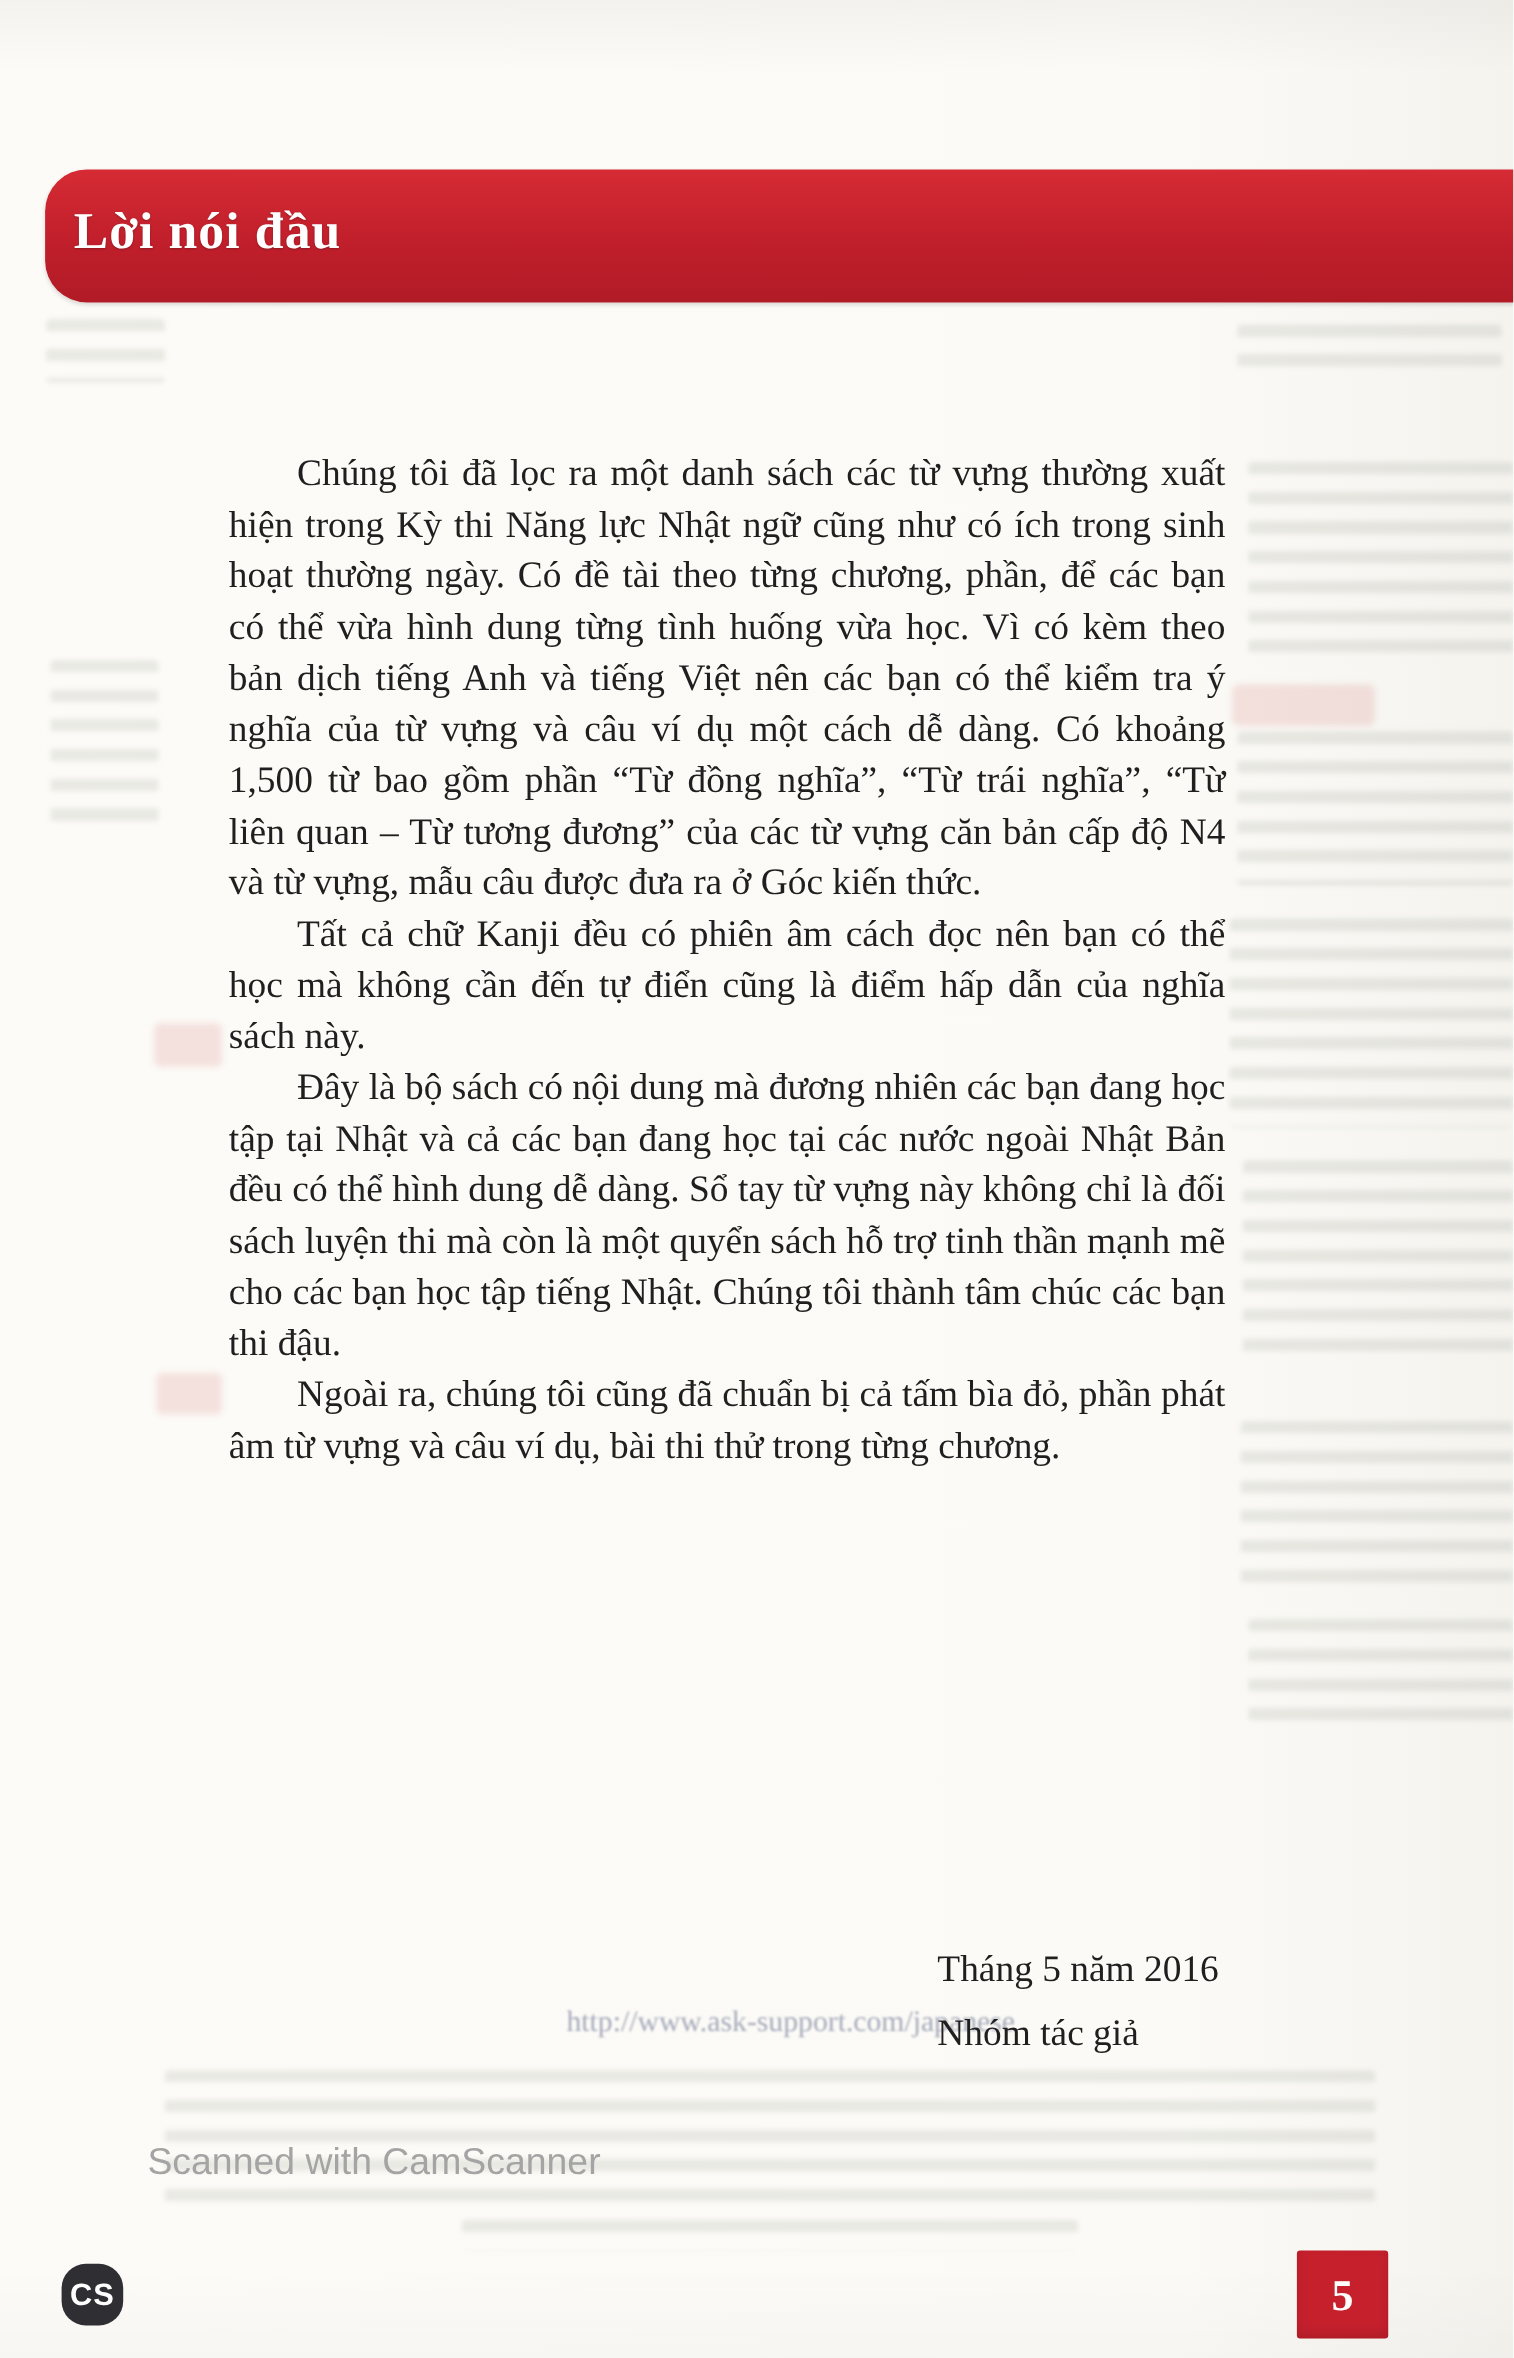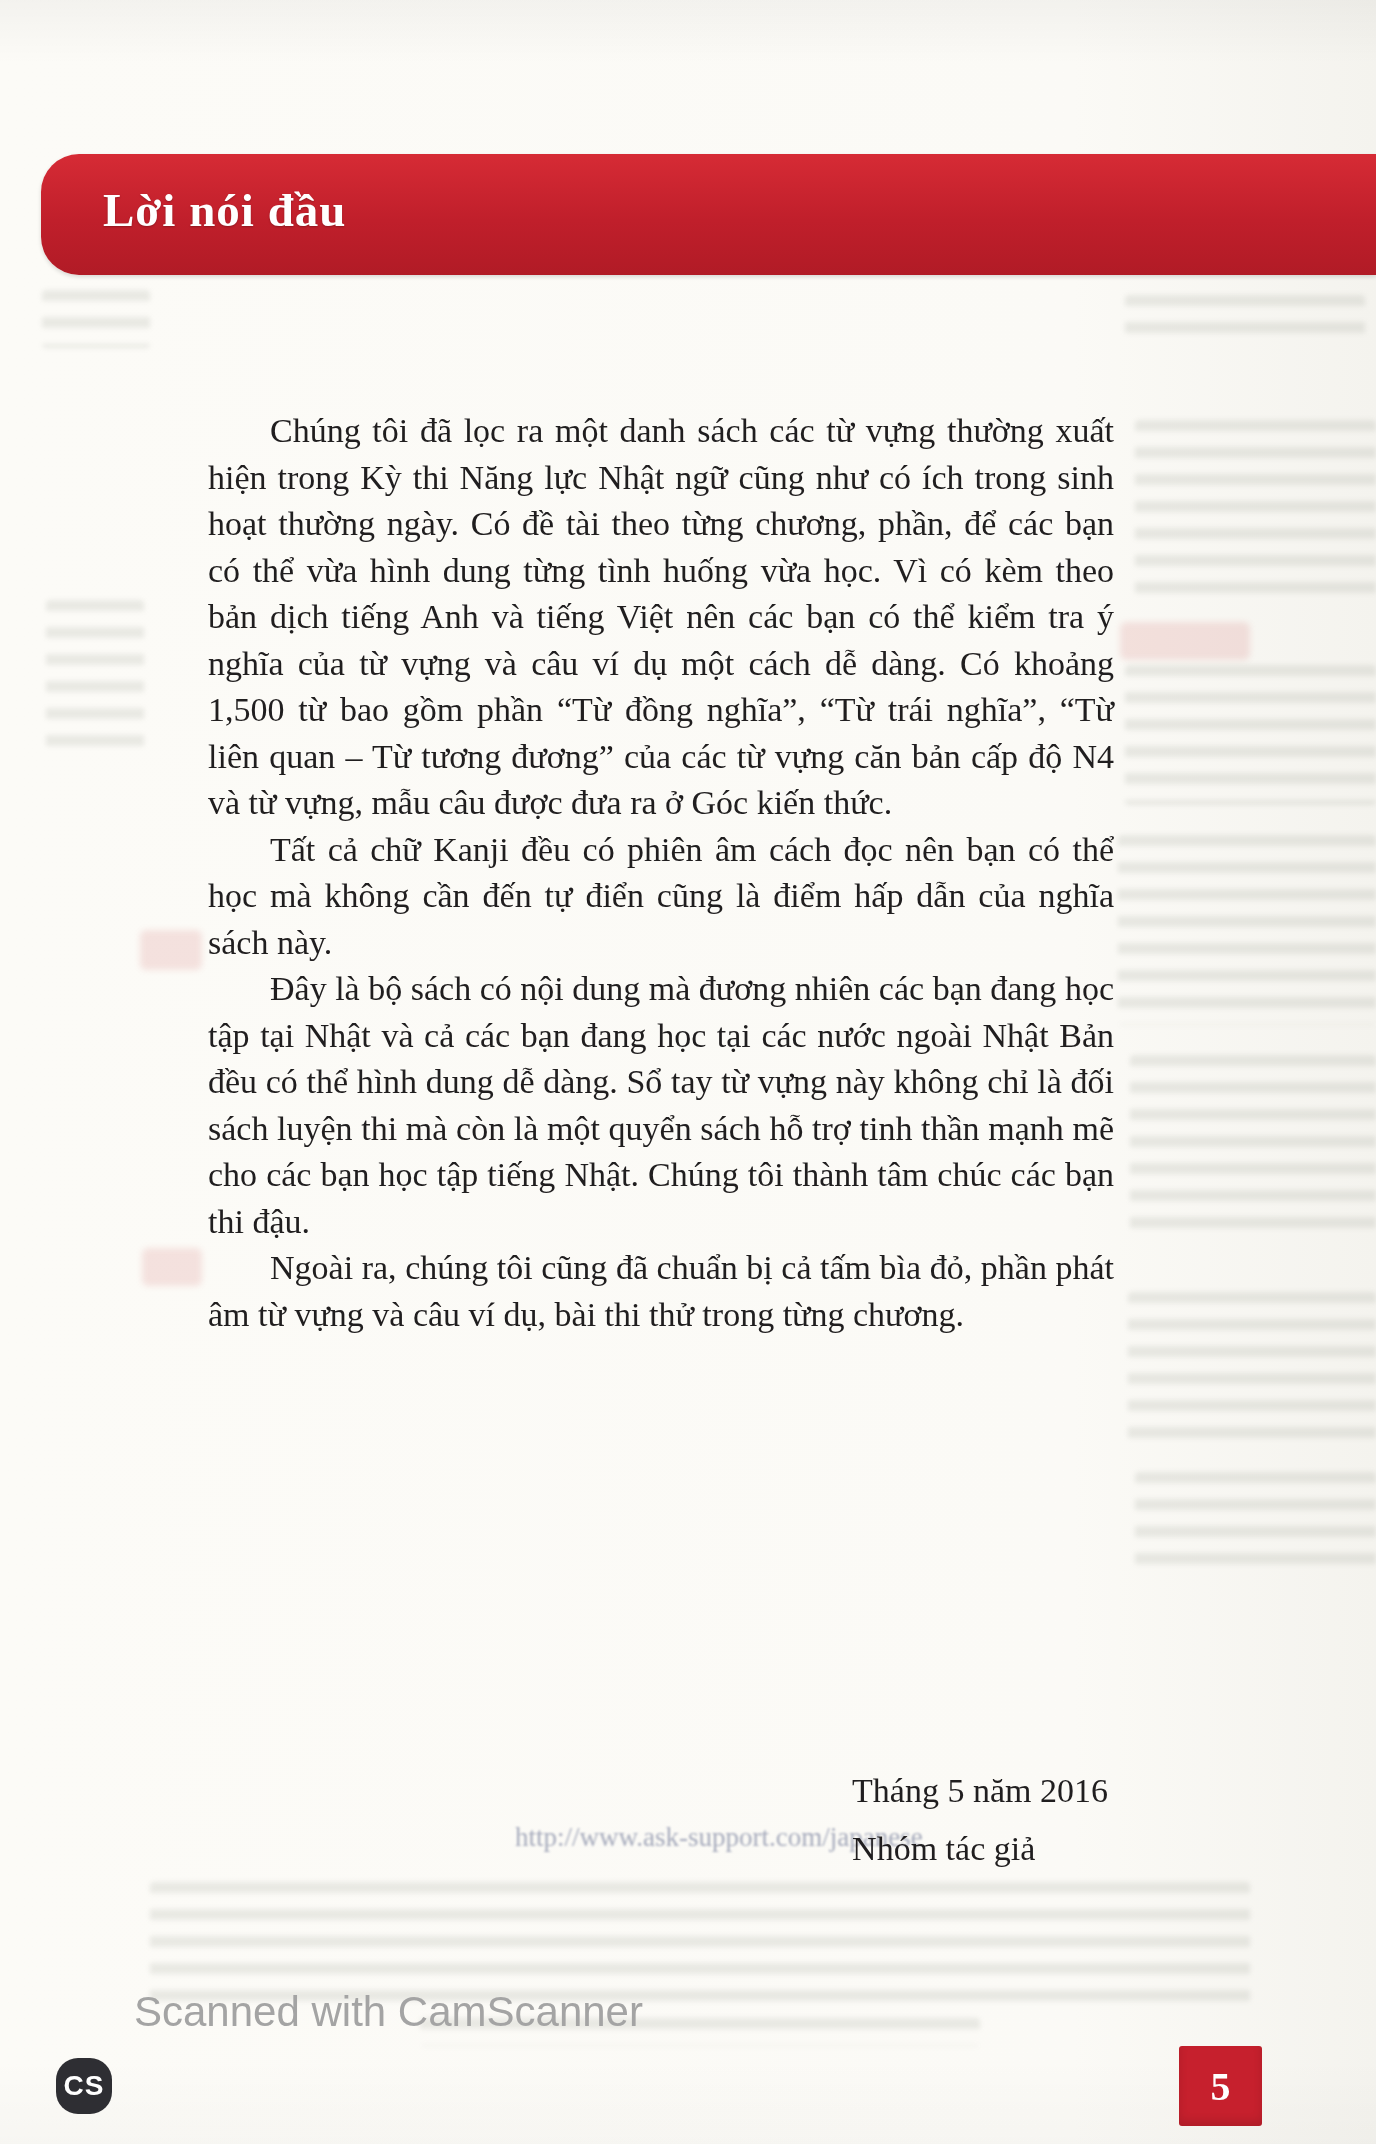--- a/index.html
+++ b/index.html
@@ -15,44 +15,44 @@
   }
   .banner{
     position:absolute;left:41px;right:0;top:154px;height:121px;
     background:linear-gradient(180deg,#d62b35 0%,#c01f2b 55%,#b11b26 100%);
     border-radius:38px 0 0 38px;
     box-shadow:0 2px 4px rgba(0,0,0,0.14);
     display:flex;align-items:center;
   }
   .banner-title{
     color:#ffffff;font-weight:bold;font-size:47px;line-height:1;
-    padding-left:62px;padding-bottom:8px;letter-spacing:1px;
+    padding-left:26px;padding-bottom:8px;letter-spacing:1px;
     text-shadow:0 1px 2px rgba(0,0,0,0.25);
     font-family:"Liberation Serif","DejaVu Serif",serif;
   }
   .body-text{
     position:absolute;left:208px;top:408px;width:906px;
     font-size:34px;line-height:46.5px;color:#201e1f;text-align:justify;
   }
   .body-text p{margin:0;text-indent:62px;}
   .signature{
     position:absolute;top:1762px;left:208px;width:906px;text-align:right;
     font-size:34px;color:#201e1f;
   }
   .signature .sig-inner{display:inline-block;text-align:left;line-height:58px;margin-right:6px;}
   .cs-logo{
     position:absolute;left:56px;top:2058px;width:56px;height:56px;
     background:#2e2e33;border-radius:22px;color:#fff;
     display:flex;align-items:center;justify-content:center;
     font-family:"Liberation Sans","DejaVu Sans",sans-serif;font-weight:bold;font-size:28px;letter-spacing:1px;
   }
   .cs-text{
-    position:absolute;left:134px;top:1988px;
+    position:absolute;left:134px;top:1946px;
     font-family:"Liberation Sans","DejaVu Sans",sans-serif;
-    font-size:42px;color:#a4a4a4;
+    font-size:34px;color:#a4a4a4;
   }
   .page-badge{
     position:absolute;left:1179px;top:2046px;width:83px;height:80px;
     background:#c6202d;color:#ffffff;border-radius:3px;
     display:flex;align-items:center;justify-content:center;
     font-size:40px;font-weight:bold;
     box-shadow:inset 0 -5px 10px rgba(0,0,0,0.12);
   }
   
   .ghost{position:absolute;pointer-events:none;}

